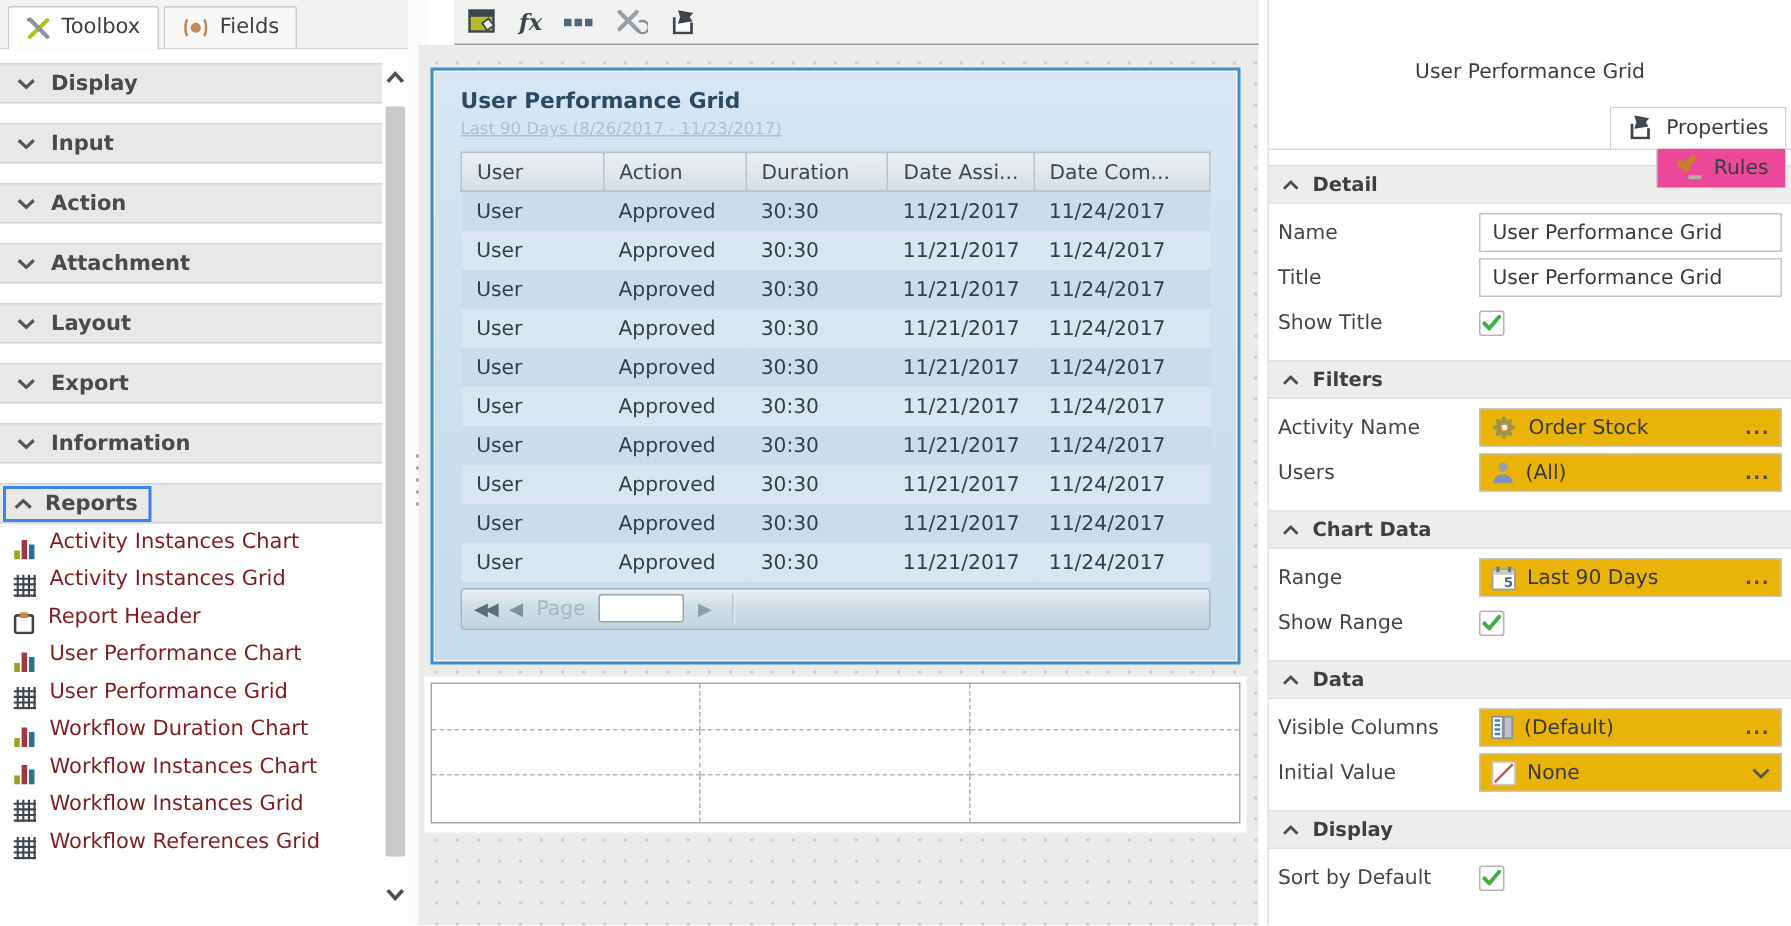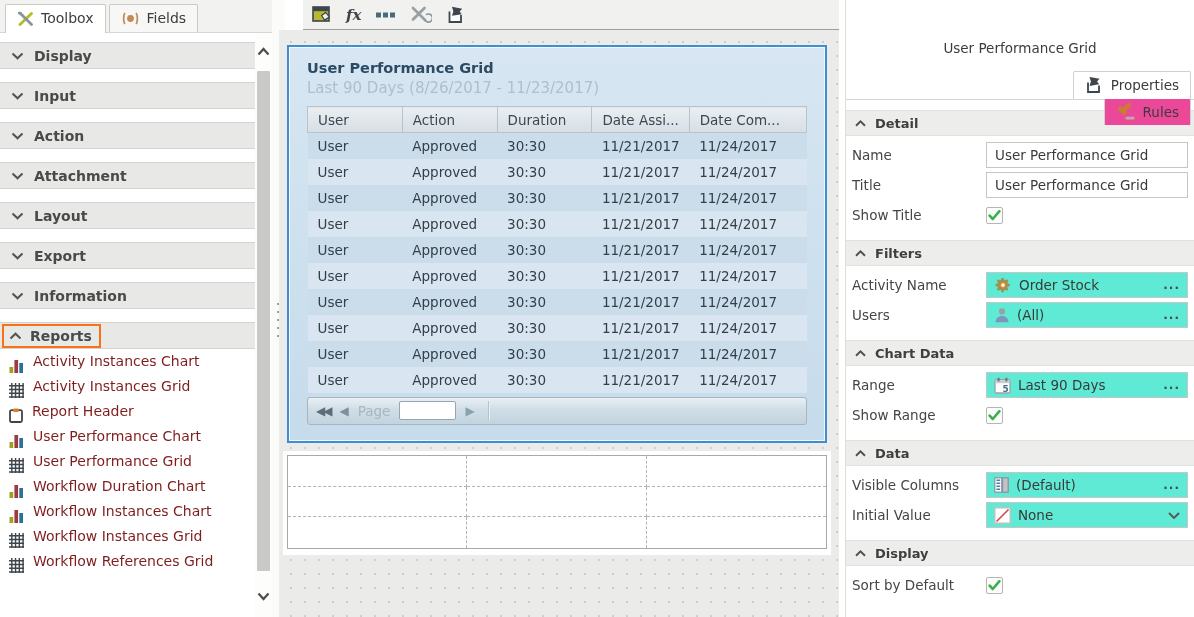--- a/index.html
+++ b/index.html
@@ -9,21 +9,21 @@
 
   
   .left-panel { position:absolute; left:0; top:0; width:272px; height:617px; background:#fff; }
   .lp-tabs { display:flex; align-items:flex-end; height:33px; background:#f2f2f0; border-bottom:1px solid #d6d6d4; padding:3px 0 0 5px; }
   .lp-tab { display:flex; align-items:center; gap:7px; padding:5px 11px 6px; border:1px solid #cccac8; border-bottom:none; border-radius:2px 2px 0 0; background:#f7f7f5; font-size:14px; color:#3d3d3d; margin-right:3px; cursor:default; }
   .lp-tab.active { background:#fff; margin-bottom:-1px; padding-bottom:7px; z-index:2; position:relative; }
   .lp-body { position:absolute; left:0; top:33px; right:17px; bottom:0; background:#fff; overflow:hidden; }
   .acc-bar { height:27px; margin-top:13px; background:#e8e8e6; border-top:1px solid #d4d4d2; border-bottom:1px solid #d4d4d2; display:flex; align-items:center; gap:10px; padding-left:11px; font-weight:bold; font-size:14px; color:#4a4a4a; cursor:default; }
   .acc-bar:first-child { margin-top:9px; }
   .acc-bar.reports { padding-left:0; margin-top:13px; }
-  .highlight-box { display:inline-flex; align-items:center; gap:8px; border:2px solid #f97316; padding:2px 7px 2px 5px; margin-left:2px; }
+  .highlight-box { display:inline-flex; align-items:center; gap:8px; border:2px solid #3b82f6; padding:2px 7px 2px 5px; margin-left:2px; }
   .report-list { padding-top:4px; }
   .report-item { height:25px; display:flex; gap:9px; padding-left:9px; font-size:14px; color:#7f1d1d; cursor:default; }
   .ri-label { white-space:nowrap; }
   .lp-scrollbar { position:absolute; right:0; top:33px; width:17px; bottom:0; background:#fdfdfc; }
   .sb-up { position:absolute; top:14px; left:2px; }
   .sb-down { position:absolute; bottom:16px; left:2px; }
   .sb-thumb { position:absolute; left:2px; top:38px; bottom:46px; width:13px; background:#c9c9c7; border-radius:1px; }
 
   
   .splitter { position:absolute; left:272px; top:0; width:13px; height:617px; background:#fbfbf9; }
@@ -33,21 +33,21 @@
   
   .canvas-col { position:absolute; left:279px; top:0; width:560px; height:617px;padding-left:24px; }
   .canvas-toolbar { height:30px; background:#f1f1ef; border-bottom:1px solid #9e9e9c; box-shadow:0 1px 0 #e2e2e0; display:flex; align-items:center; gap:15px; padding-left:9px; }
   .tb-fx { font-family:"DejaVu Serif","Liberation Serif",serif; font-style:italic; font-weight:bold; font-size:15px; color:#3d454d; }
   .canvas { position:absolute; top:30px; left:0; right:0; bottom:0; background-color:#ebebe9;
     background-image:radial-gradient(circle,#cdcdcb 1px,rgba(0,0,0,0) 1.3px); background-size:14px 14px; background-position:5px 5px; }
 
   .grid-widget { position:absolute; left:8px; top:15px; width:540px; height:398px; border:2px solid #3e8ed0;
     background:linear-gradient(180deg,#d7e6f2 0%,#cde0ee 55%,#c6dbeb 100%); box-shadow:inset 0 0 0 1px rgba(255,255,255,.75); padding:13px 18px 0; }
   .gw-title { font-size:14.5px; font-weight:bold; color:#2b4a63; margin-bottom:3px; }
-  .gw-subtitle { font-size:15px; color:#b0bfca; margin-bottom:9px; }
+  .gw-subtitle { font-size:11px; color:#b0bfca; margin-bottom:9px;text-decoration:underline; }
   .preview-table { width:100%; border-collapse:collapse; table-layout:fixed; }
   .preview-table th { height:26px; background:linear-gradient(180deg,#eaeef1,#d6dfe5); border:1px solid #b7c4ce; font-weight:normal; font-size:13.5px; color:#3b4852; text-align:left; padding-left:10px; white-space:nowrap; overflow:hidden; }
   .preview-table td { height:26px; font-size:13.5px; color:#323f49; padding-left:10px; white-space:nowrap; overflow:hidden; }
   .preview-table tbody tr:nth-child(odd)  td { background:#cbddeb; }
   .preview-table tbody tr:nth-child(even) td { background:#d9e6f1; }
   .c1{width:19%}.c2{width:19%}.c3{width:19%}.c4{width:19.5%}.c5{width:23.5%}
 
   .pager { margin-top:4px; height:28px; border:1px solid #a7b5bf; border-radius:3px;
     background:linear-gradient(180deg,#e9f0f4,#cfdde6 45%,#c3d4df); display:flex; align-items:center; padding-left:8px; gap:9px; }
   .pg-first { color:#5c6d79; font-size:12px; letter-spacing:-2px; }
@@ -69,21 +69,21 @@
   .rp-head-title { margin-top:8px; font-size:13.5px; color:#3c3c3c; }
   .rp-tabs { display:flex; align-items:flex-end; margin-top:15px; border-bottom:1px solid #d6d6d4; padding-left:3px; height:29px;flex-direction:column; }
   .rp-tab { display:flex; align-items:center; gap:8px; padding:4px 11px 5px; border:1px solid #d0d0ce; border-bottom:none; border-radius:2px 2px 0 0; background:#ec4899; font-size:13.5px; color:#3c3c3c; margin-right:3px; }
   .rp-tab.active { background:#fff; margin-bottom:-1px; padding-bottom:6px; position:relative; z-index:2; }
   .rp-sec-head { height:26px; margin-top:10px; background:#ededeb; border-top:1px solid #e0e0de; border-bottom:1px solid #e2e2e0; display:flex; align-items:center; gap:9px; padding-left:9px; font-weight:bold; font-size:13px; color:#3f3f3f; }
   .rp-rows { padding:4px 6px 0 6px; }
   .rp-row { display:flex; align-items:center; min-height:30px; }
   .rp-label { width:134px; font-size:13.5px; color:#454545; flex:none; }
   .rp-field { flex:1; display:flex; align-items:center; }
   .rp-input { width:100%; height:26px; border:1px solid #c6c6c4; background:#fff; font-family:inherit; font-size:13.5px; color:#3a3a3a; padding:0 8px; }
-  .rp-picker { width:100%; height:26px; border:1px solid #c6c6c4; background:#5eead4; display:flex; align-items:center; gap:7px; padding:0 7px; }
+  .rp-picker { width:100%; height:26px; border:1px solid #c6c6c4; background:#eab308; display:flex; align-items:center; gap:7px; padding:0 7px; }
   .rp-value { flex:1; font-size:13.5px; color:#3a3a3a; white-space:nowrap; overflow:hidden; }
   .rp-ellipsis { color:#4a4a4a; font-weight:bold; font-size:12px; letter-spacing:1px; line-height:8px; align-self:flex-start; margin-top:8px; }
   .rp-cb { width:17px; height:17px; border:1px solid #b5b5b3; border-radius:2px; background:#fdfdfd; display:inline-flex; align-items:center; justify-content:center; }
 </style>
 </head>
 <body>
 
 <div class="app">
 
   <aside class="left-panel">

